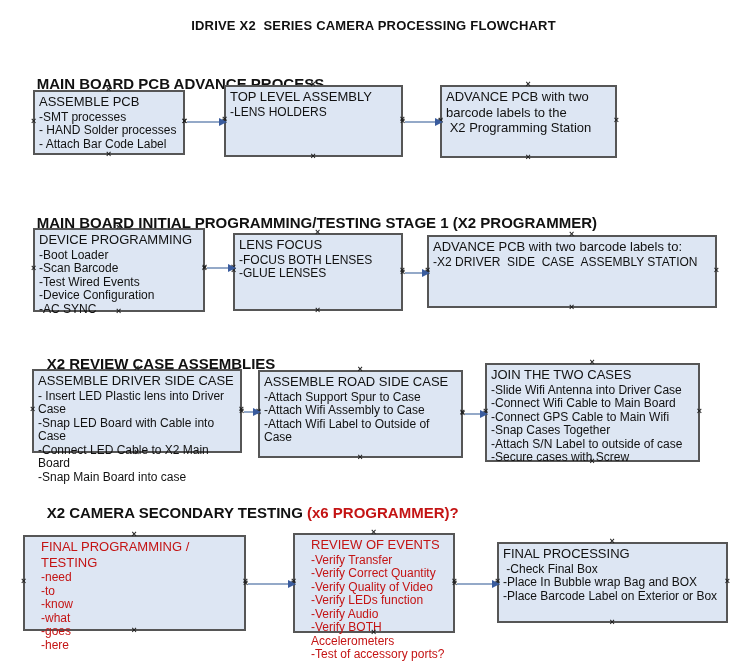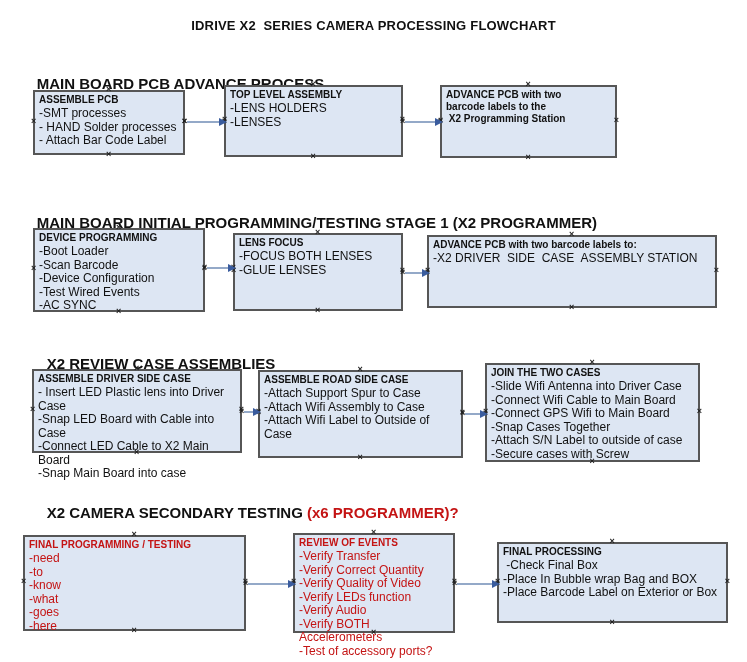--- a/index.html
+++ b/index.html
@@ -19,24 +19,24 @@
   #h2{left:20px;top:197px;}
   #h3{left:30px;top:338px;}
   #h4{left:30px;top:487px;}
 
   .fc-box{
     position:absolute;box-sizing:border-box;
     background:var(--box-fill,#dde6f3);
     border:2px solid var(--box-border,#565656);
     padding:2px 4px 2px 4px;
   }
-  .box-title{font-size:10px;font-weight:bold;line-height:1.2;white-space:pre-wrap;}
+  .box-title{font-size:13px;font-weight:normal;line-height:1.2;white-space:pre-wrap;}
   .box-items{margin-top:1px;}
   .box-item{font-size:12px;line-height:1.13;white-space:pre-wrap;}
-  .fc-box.red .box-title,.fc-box.red .box-item{color:var(--red,#c41414);}
+  .fc-box.red .box-title,.fc-box.red .box-item{color:var(--red,#c41414);margin-left:12px;}
 
   
   #bA{left:33px;top:90px;width:152px;height:65px;}
   #bB{left:224px;top:85px;width:179px;height:72px;}
   #bC{left:440px;top:85px;width:177px;height:73px;}
   #bD{left:33px;top:228px;width:172px;height:84px;}
   #bE{left:233px;top:233px;width:170px;height:78px;}
   #bF{left:427px;top:235px;width:290px;height:73px;}
   #bG{left:32px;top:369px;width:210px;height:84px;}
   #bH{left:258px;top:370px;width:205px;height:88px;}
@@ -102,21 +102,20 @@
       </div>
   <span class="handle h-top">×</span>
       <span class="handle h-bottom">×</span>
       <span class="handle h-left">×</span>
       <span class="handle h-right">×</span>
     </div>
   <div id="bB" class="fc-box">
     <div class="box-title">TOP LEVEL ASSEMBLY</div>
     <div class="box-items">
         <div class="box-item">-LENS HOLDERS</div>
-        <div class="box-item">-LENSES</div>
       </div>
   <span class="handle h-top">×</span>
       <span class="handle h-bottom">×</span>
       <span class="handle h-left">×</span>
       <span class="handle h-right">×</span>
     </div>
   <div id="bC" class="fc-box">
     <div class="box-title">ADVANCE PCB with two
 barcode labels to the
  X2 Programming Station</div>
@@ -125,22 +124,22 @@
       <span class="handle h-bottom">×</span>
       <span class="handle h-left">×</span>
       <span class="handle h-right">×</span>
     </div>
 
   <div id="bD" class="fc-box">
     <div class="box-title">DEVICE PROGRAMMING</div>
     <div class="box-items">
         <div class="box-item">-Boot Loader</div>
         <div class="box-item">-Scan Barcode</div>
+        <div class="box-item">-Test Wired Events</div>
         <div class="box-item">-Device Configuration</div>
-        <div class="box-item">-Test Wired Events</div>
         <div class="box-item">-AC SYNC</div>
       </div>
   <span class="handle h-top">×</span>
       <span class="handle h-bottom">×</span>
       <span class="handle h-left">×</span>
       <span class="handle h-right">×</span>
     </div>
   <div id="bE" class="fc-box">
     <div class="box-title">LENS FOCUS</div>
     <div class="box-items">
@@ -186,21 +185,21 @@
   <span class="handle h-top">×</span>
       <span class="handle h-bottom">×</span>
       <span class="handle h-left">×</span>
       <span class="handle h-right">×</span>
     </div>
   <div id="bI" class="fc-box">
     <div class="box-title">JOIN THE TWO CASES</div>
     <div class="box-items">
         <div class="box-item">-Slide Wifi Antenna into Driver Case</div>
         <div class="box-item">-Connect Wifi Cable to Main Board</div>
-        <div class="box-item">-Connect GPS Wifi to Main Board</div>
+        <div class="box-item">-Connect GPS Cable to Main Wifi</div>
         <div class="box-item">-Snap Cases Together</div>
         <div class="box-item">-Attach S/N Label to outside of case</div>
         <div class="box-item">-Secure cases with Screw</div>
       </div>
   <span class="handle h-top">×</span>
       <span class="handle h-bottom">×</span>
       <span class="handle h-left">×</span>
       <span class="handle h-right">×</span>
     </div>
 

